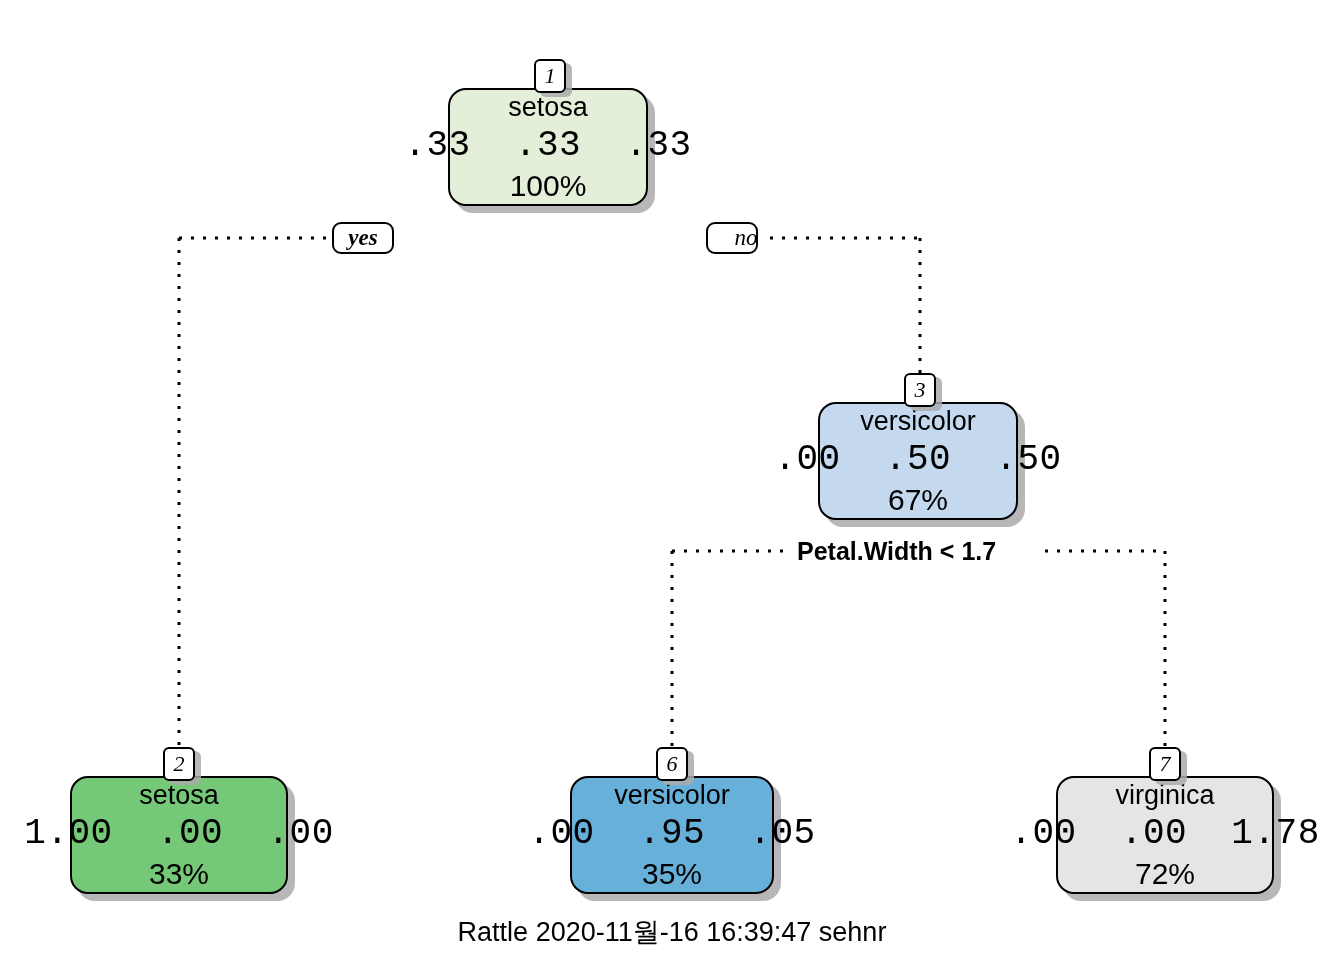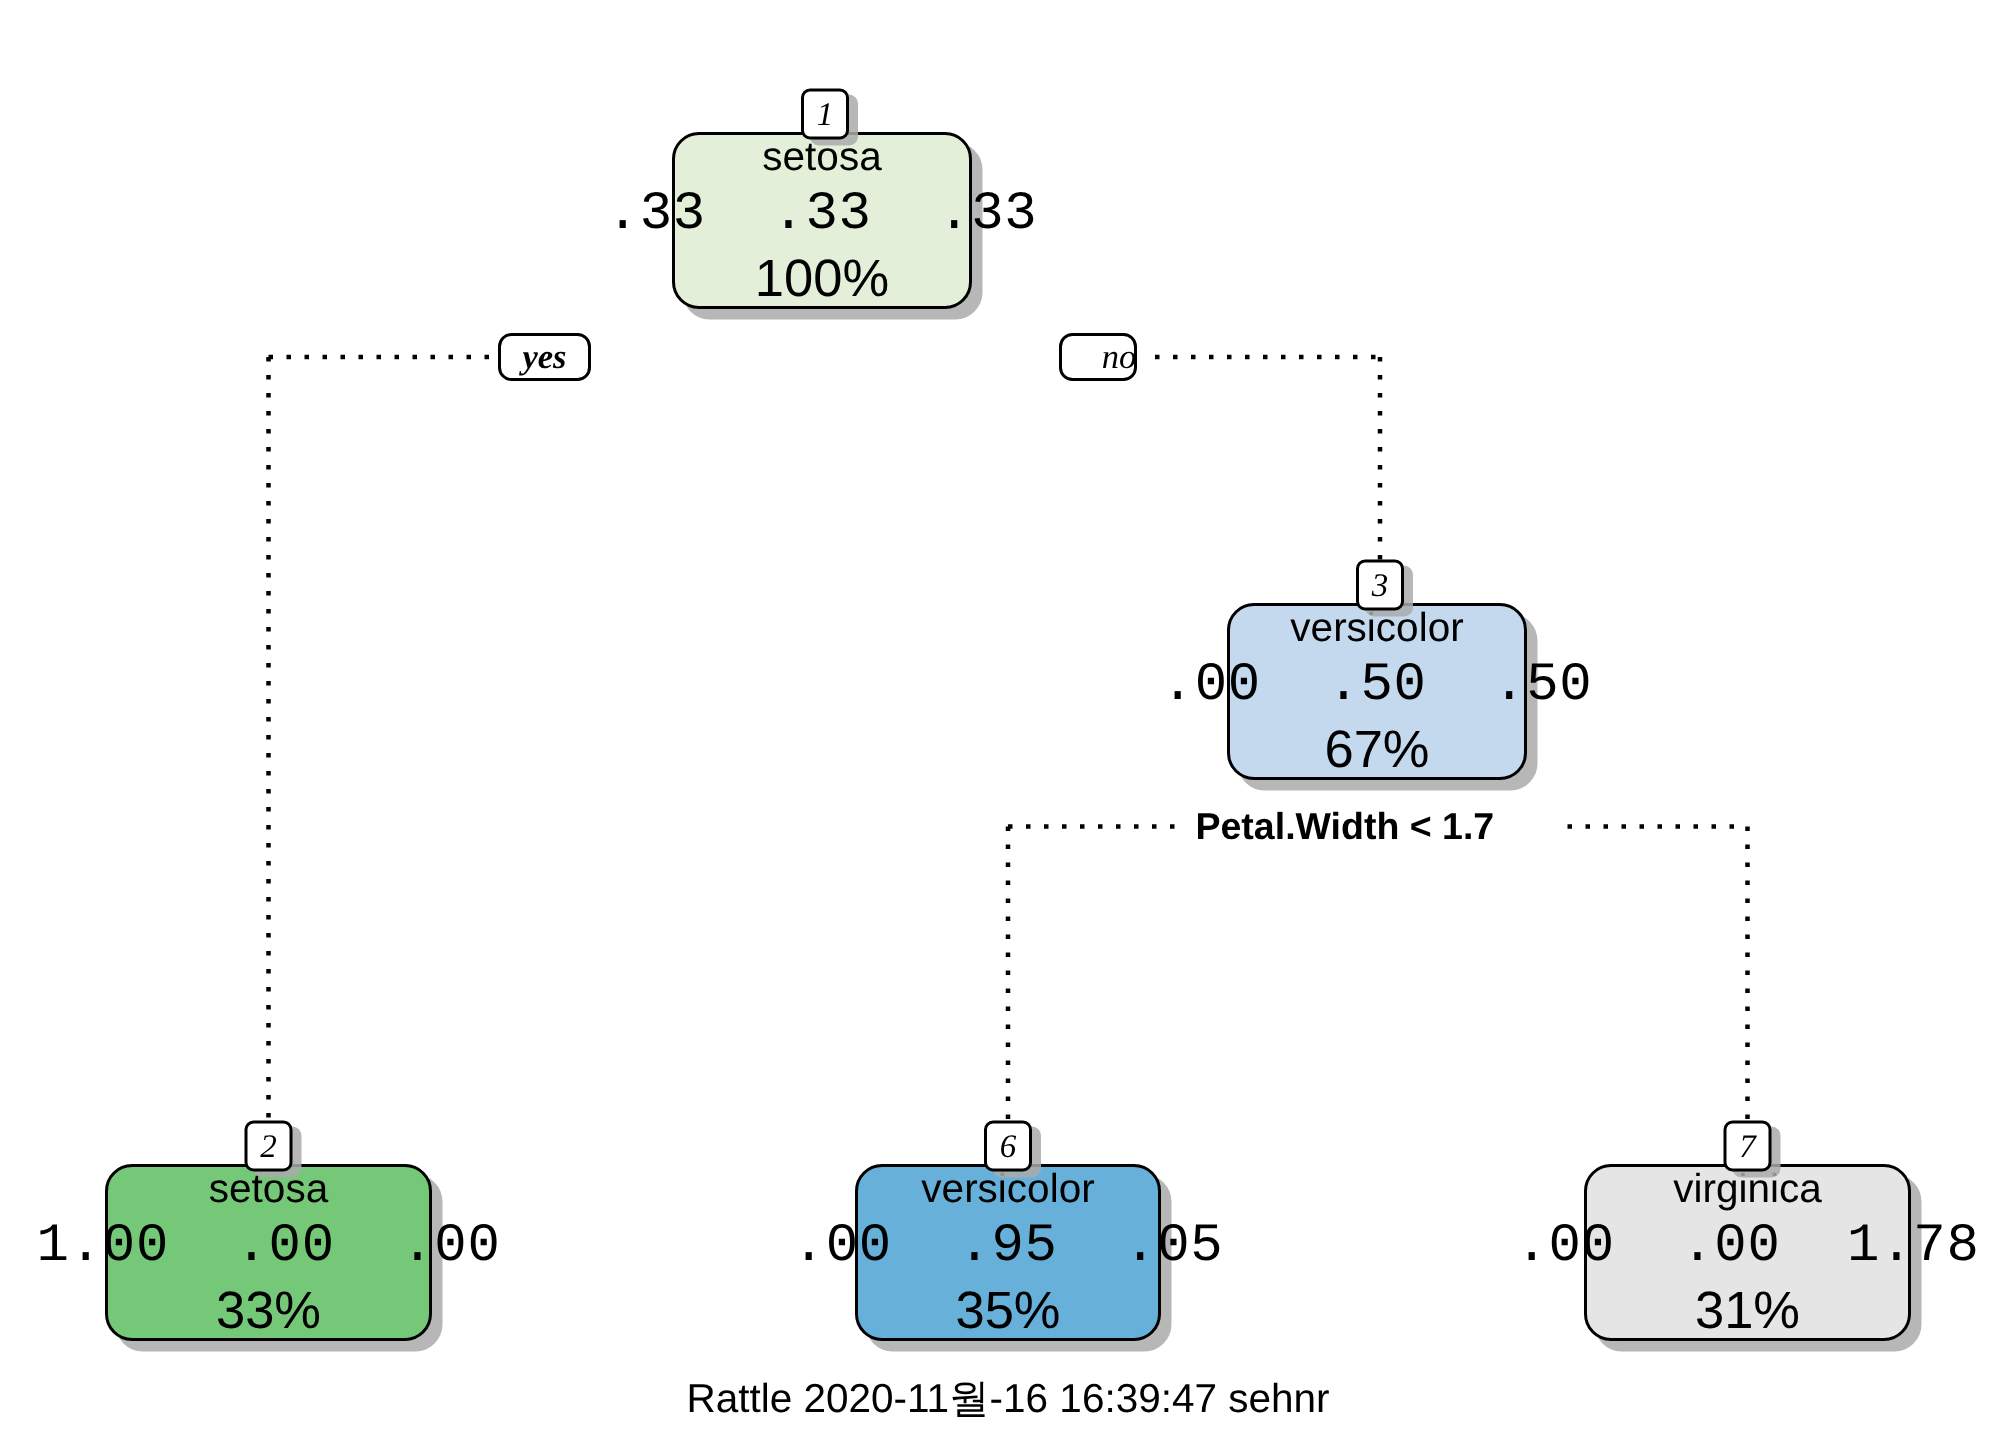--- a/index.html
+++ b/index.html
@@ -37,21 +37,21 @@
     z-index: 3;
   }
   .node .line {
     color: #000000;
     line-height: 1.0;
     white-space: pre;
     text-align: center;
   }
   .node .nd-label { font-size: 27px; margin-bottom: 7px; }
   .node .nd-probs { font-size: 36px; margin-bottom: 7px; letter-spacing: 0.5px; font-family: Liberation Mono, monospace; }
-  .node .nd-pct   { font-size: 35px; }
+  .node .nd-pct   { font-size: 30px; }
 
   
   .badge {
     position: absolute;
     box-sizing: border-box;
     width: 32px;
     height: 34px;
     background: #ffffff;
     border: 2.5px solid #000000;
     border-radius: 6px;
@@ -156,18 +156,18 @@
   <div class="node" style="left:570px; top:776px; width:204px; height:118px; background:#66b0da;">
     <div class="line nd-label">versicolor</div>
     <div class="line nd-probs">.00  .95  .05</div>
     <div class="line nd-pct">35%</div>
   </div>
 
   <div class="badge" style="left:1149px; top:747px;">7</div>
   <div class="node" style="left:1056px; top:776px; width:218px; height:118px; background:#e5e5e5;">
     <div class="line nd-label">virginica</div>
     <div class="line nd-probs">.00  .00  1.78</div>
-    <div class="line nd-pct">31%</div>
+    <div class="line nd-pct">72%</div>
   </div>
 
   <div class="caption" style="left:0px; top:914px; width:1344px;">Rattle 2020-11월-16 16:39:47 sehnr</div>
 
 </div>
 
 </body></html>

